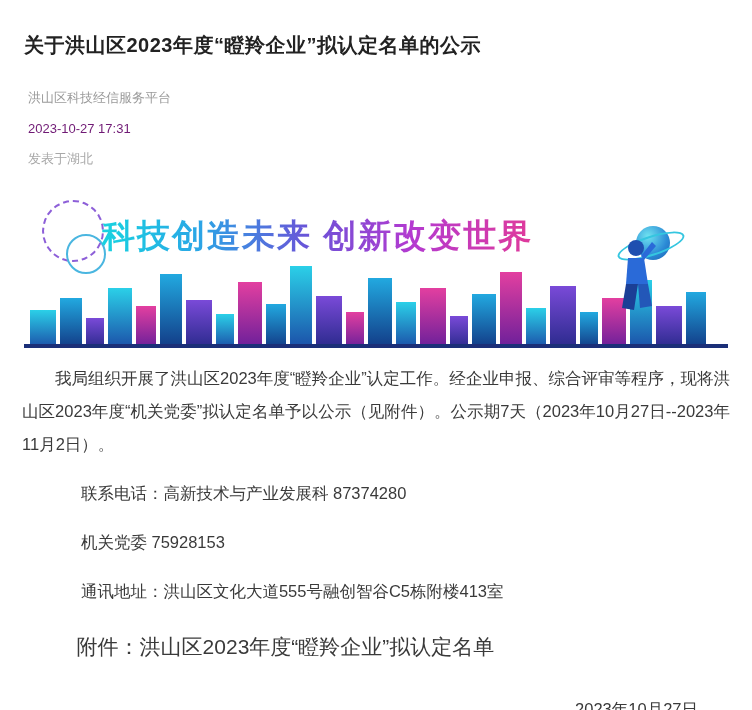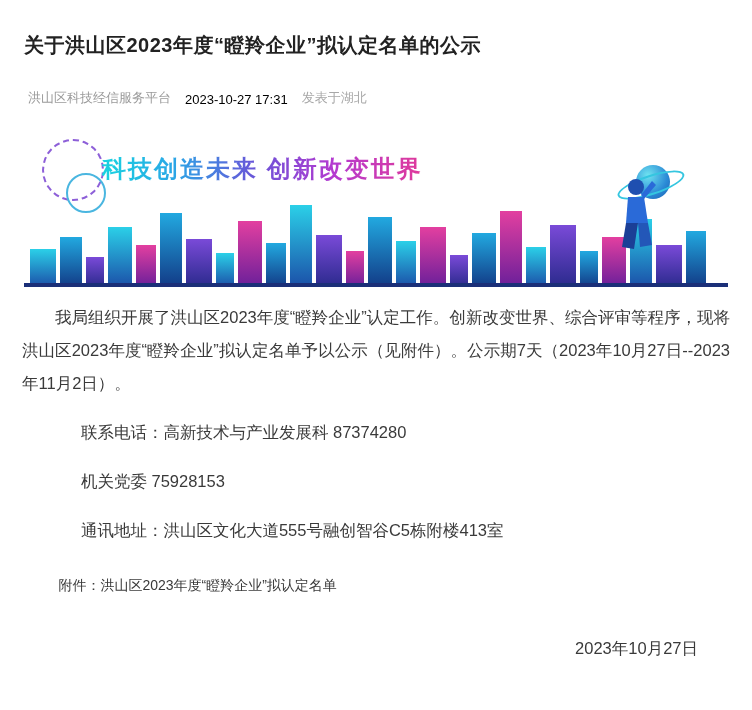--- a/index.html
+++ b/index.html
@@ -23,31 +23,32 @@
   .article-title {
     font-size: 20px;
     font-weight: 700;
     color: #222222;
     letter-spacing: 0.5px;
     padding: 16px 16px 0 24px;
     line-height: 32px;
   }
   .meta-row {
     display: flex;
-    align-items: flex-end;
+    align-items: flex-start;
     gap: 14px;
     padding: 14px 24px 0 28px;
     font-size: 13px;
     color: #9a9a9a;
+    flex-direction: column;
   }
   .meta-source {
     color: #9a9a9a;
   }
   .meta-time {
-    color: #000000;
+    color: #701a75;
   }
   .meta-loc {
     color: #a8a8a8;
   }
   .banner-wrap {
     margin: 18px 24px 0 24px;
     height: 162px;
     position: relative;
     overflow: hidden;
     background: #ffffff;
@@ -72,21 +73,21 @@
   .contact-line {
     margin: 16px;
     padding-left: 2.6em;
     font-size: 16.5px;
     line-height: 33px;
     color: #3a3a3a;
   }
   .attach-line {
     margin: 22px 0 0 0;
     padding-left: 2.6em;
-    font-size: 14px;
+    font-size: 21px;
     line-height: 33px;
     color: #3a3a3a;
   }
   .signature {
     margin-top: 30px;
     padding-right: 32px;
     text-align: right;
     font-size: 16.5px;
     line-height: 32px;
     color: #3a3a3a;
@@ -103,21 +104,21 @@
     border: 2px solid #7b4fd0;
   }
   .ring.dashed {
     border-style: dashed;
     border-color: #8d5fd8;
   }
   .headline {
     position: absolute;
     left: 78px;
     top: 28px;
-    font-size: 24px;
+    font-size: 33px;
     font-weight: 700;
     letter-spacing: 2px;
     background: linear-gradient(90deg,#18d3e0 0%, #2aa7e6 22%, #6a53d8 48%, #b43ad0 72%, #e03a9a 100%);
     -webkit-background-clip: text;
     background-clip: text;
     color: transparent;
     white-space: nowrap;
   }
   .planet {
     position: absolute;
@@ -230,21 +231,21 @@
         <circle cx="28" cy="12" r="8" fill="#1f4fb0"></circle>
         <path d="M20 22 L36 22 L40 48 L18 48 Z" fill="#2a6ad8"></path>
         <path d="M18 48 L30 48 L26 74 L14 72 Z" fill="#1b3f96"></path>
         <path d="M30 48 L40 48 L44 70 L32 72 Z" fill="#2357b8"></path>
         <path d="M36 24 L48 10 L44 6 L33 20 Z" fill="#2a6ad8"></path>
       </svg>
     </div>
   </div>
 
   <div class="content">
-    <p class="para">我局组织开展了洪山区2023年度“瞪羚企业”认定工作。创新改变世界、综合评审等程序，现将洪山区2023年度“瞪羚企业”拟认定名单予以公示（见附件）。公示期7天（2023年10月27日--2023年11月2日）。</p>
+    <p class="para">我局组织开展了洪山区2023年度“瞪羚企业”认定工作。经企业申报、综合评审等程序，现将洪山区2023年度“机关党委”拟认定名单予以公示（见附件）。公示期7天（2023年10月27日--2023年11月2日）。</p>
 
     <p class="contact-line">联系电话：高新技术与产业发展科  87374280</p>
     <p class="contact-line">机关党委  75928153</p>
     <p class="contact-line">通讯地址：洪山区文化大道555号融创智谷C5栋附楼413室</p>
 
     <p class="attach-line">附件：洪山区2023年度“瞪羚企业”拟认定名单</p>
 
     <div class="signature">
       <div>2023年10月27日</div>
     </div>

